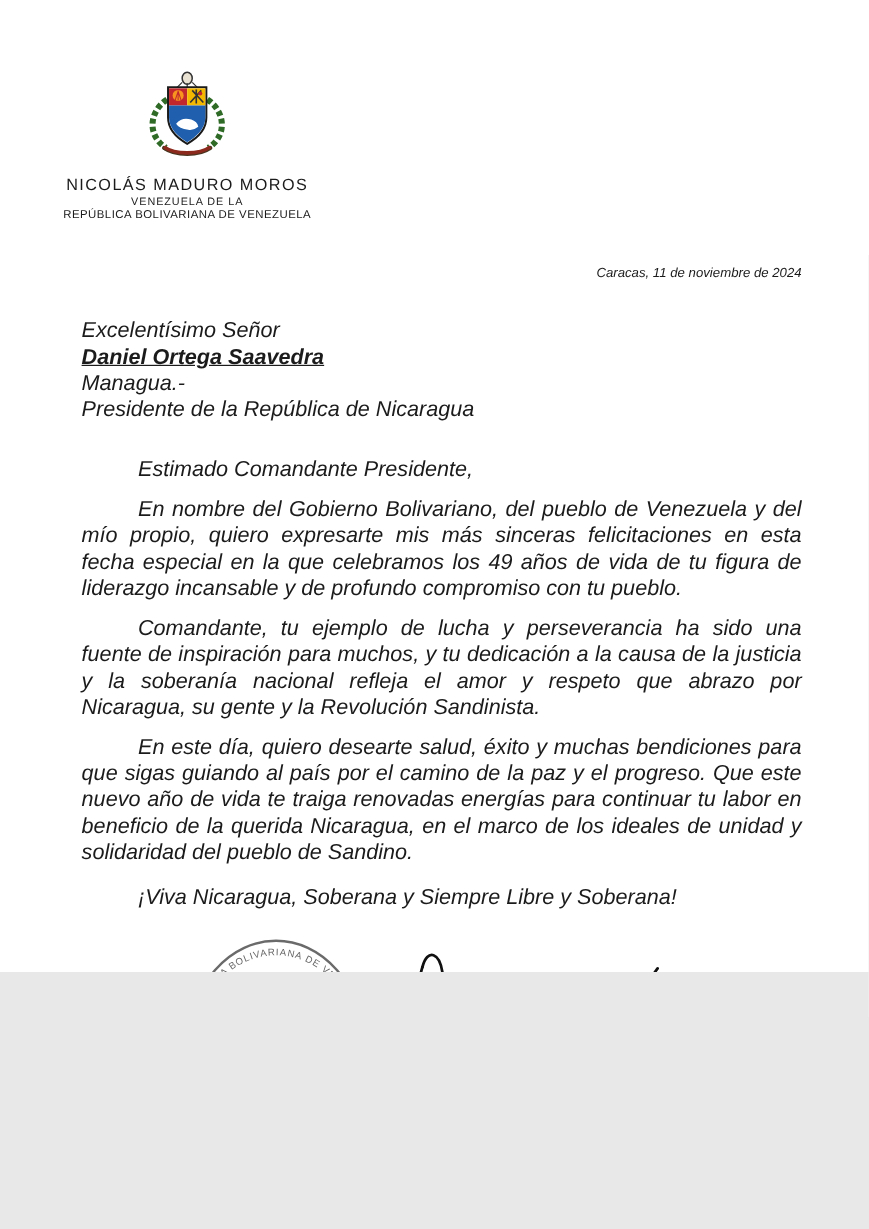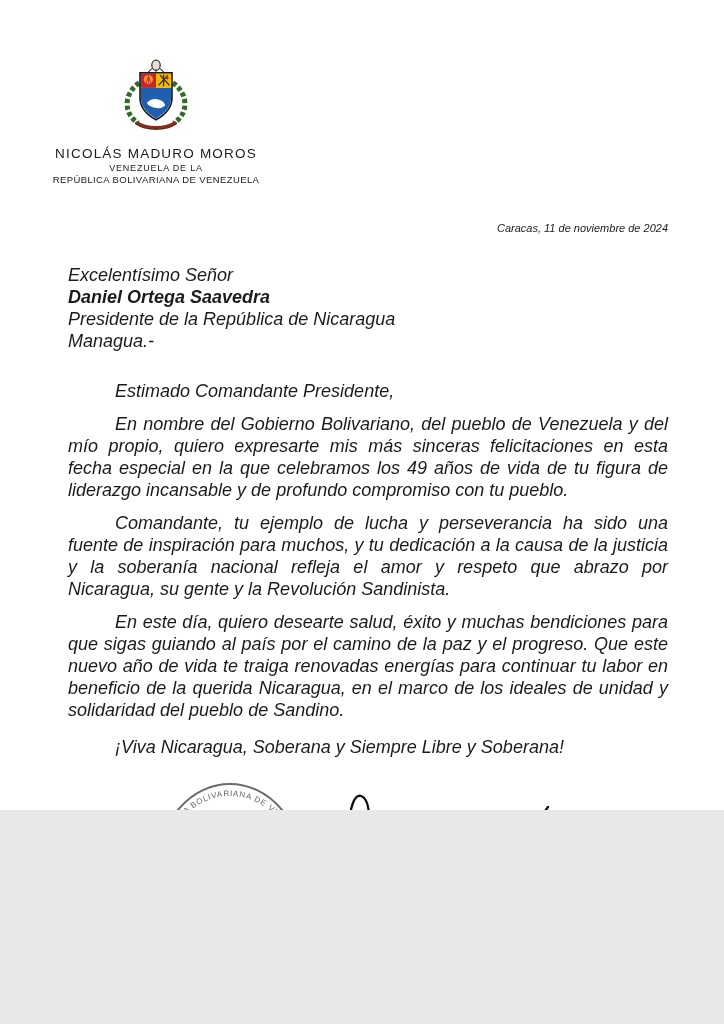--- a/index.html
+++ b/index.html
@@ -13,21 +13,21 @@
   .coa-wrap { width:84px; height:84px; margin:0 auto; }
   .lh-name  { margin-top:6px; font-size:13.5px; letter-spacing:1.2px; font-weight:500; white-space:nowrap; }
   .lh-t1    { margin-top:2px; font-size:9px;  letter-spacing:0.8px; font-weight:500; }
   .lh-t2    { margin-top:1px; font-size:9.5px; letter-spacing:0.4px; font-weight:500; white-space:nowrap; }
   
   .date-line { position:absolute; right:56px; top:222px; font-style:italic; font-size:11px; }
   
   .body-block { position:absolute; left:68px; top:264px; width:600px; font-style:italic;
                 font-size:18px; line-height:22px; }
   .recipient div { white-space:nowrap; }
-  .recipient .bold { font-weight:bold; }
+  .recipient .bold { font-weight:bold;text-decoration:underline; }
   .salutation { margin-top:28px; text-indent:47px; }
   .para { margin:11px 0 0 0; text-indent:47px; text-align:justify; }
   .viva { margin-top:15px; text-indent:47px; position:relative; z-index:2; }
   
   .sig-svg { position:absolute; left:0; top:780px; width:724px; height:244px; z-index:1; }
   .typed-name { position:absolute; left:266px; top:896px; width:214px; text-align:center;
                 font-weight:bold; font-style:italic; font-size:17.5px; z-index:2; }
   .hand { font-family:"DejaVu Serif", serif; font-style:italic; fill:#101010; }
   .sealtxt { font-family:"Liberation Sans", sans-serif; fill:#3f3f3f; }
 </style>
@@ -67,22 +67,22 @@
     <div class="lh-t1">VENEZUELA DE LA</div>
     <div class="lh-t2">REPÚBLICA BOLIVARIANA DE VENEZUELA</div>
   </div>
 
   <div class="date-line">Caracas, 11 de noviembre de 2024</div>
 
   <div class="body-block">
     <div class="recipient">
       <div>Excelentísimo Señor</div>
       <div class="bold">Daniel Ortega Saavedra</div>
+      <div>Managua.-</div>
       <div>Presidente de la República de Nicaragua</div>
-      <div>Managua.-</div>
     </div>
     <div class="salutation">Estimado Comandante Presidente,</div>
     <div class="para">En nombre del Gobierno Bolivariano, del pueblo de Venezuela y del mío propio, quiero expresarte mis más sinceras felicitaciones en esta fecha especial en la que celebramos los 49 años de vida de tu figura de liderazgo incansable y de profundo compromiso con tu pueblo.</div>
     <div class="para">Comandante, tu ejemplo de lucha y perseverancia ha sido una fuente de inspiración para muchos, y tu dedicación a la causa de la justicia y la soberanía nacional refleja el amor y respeto que abrazo por Nicaragua, su gente y la Revolución Sandinista.</div>
     <div class="para">En este día, quiero desearte salud, éxito y muchas bendiciones para que sigas guiando al país por el camino de la paz y el progreso. Que este nuevo año de vida te traiga renovadas energías para continuar tu labor en beneficio de la querida Nicaragua, en el marco de los ideales de unidad y solidaridad del pueblo de Sandino.</div>
     <div class="viva">¡Viva Nicaragua, Soberana y Siempre Libre y Soberana!</div>
   </div>
 
   <svg class="sig-svg" viewBox="0 0 724 244">
 

